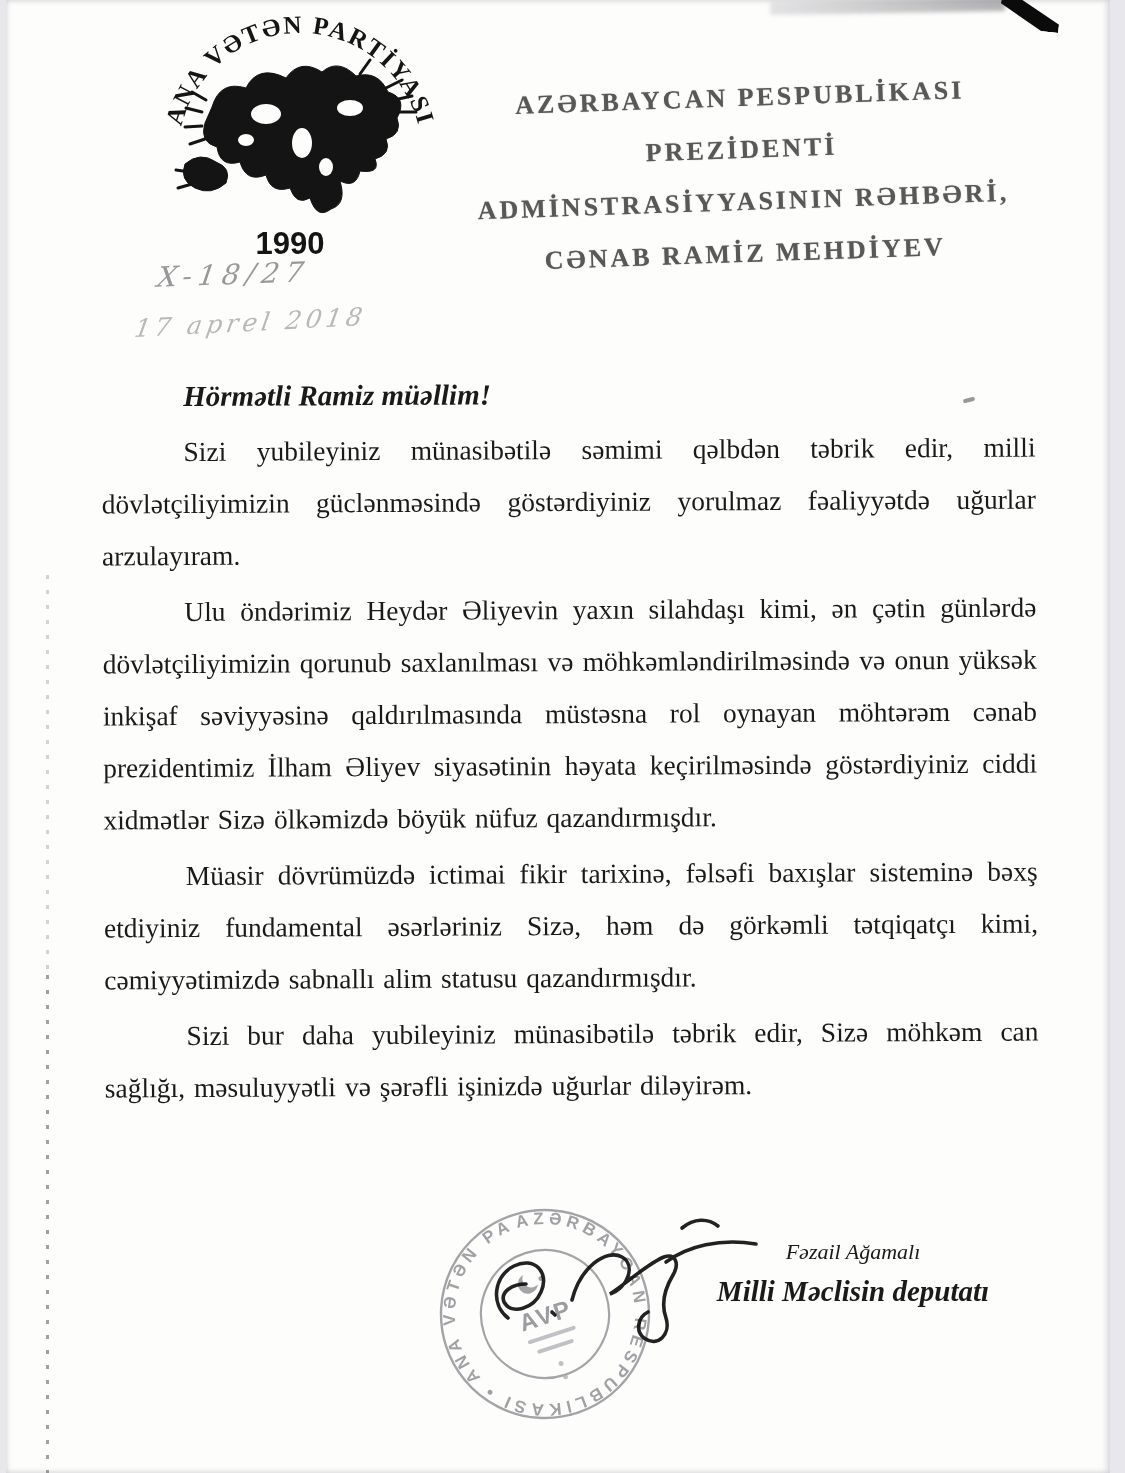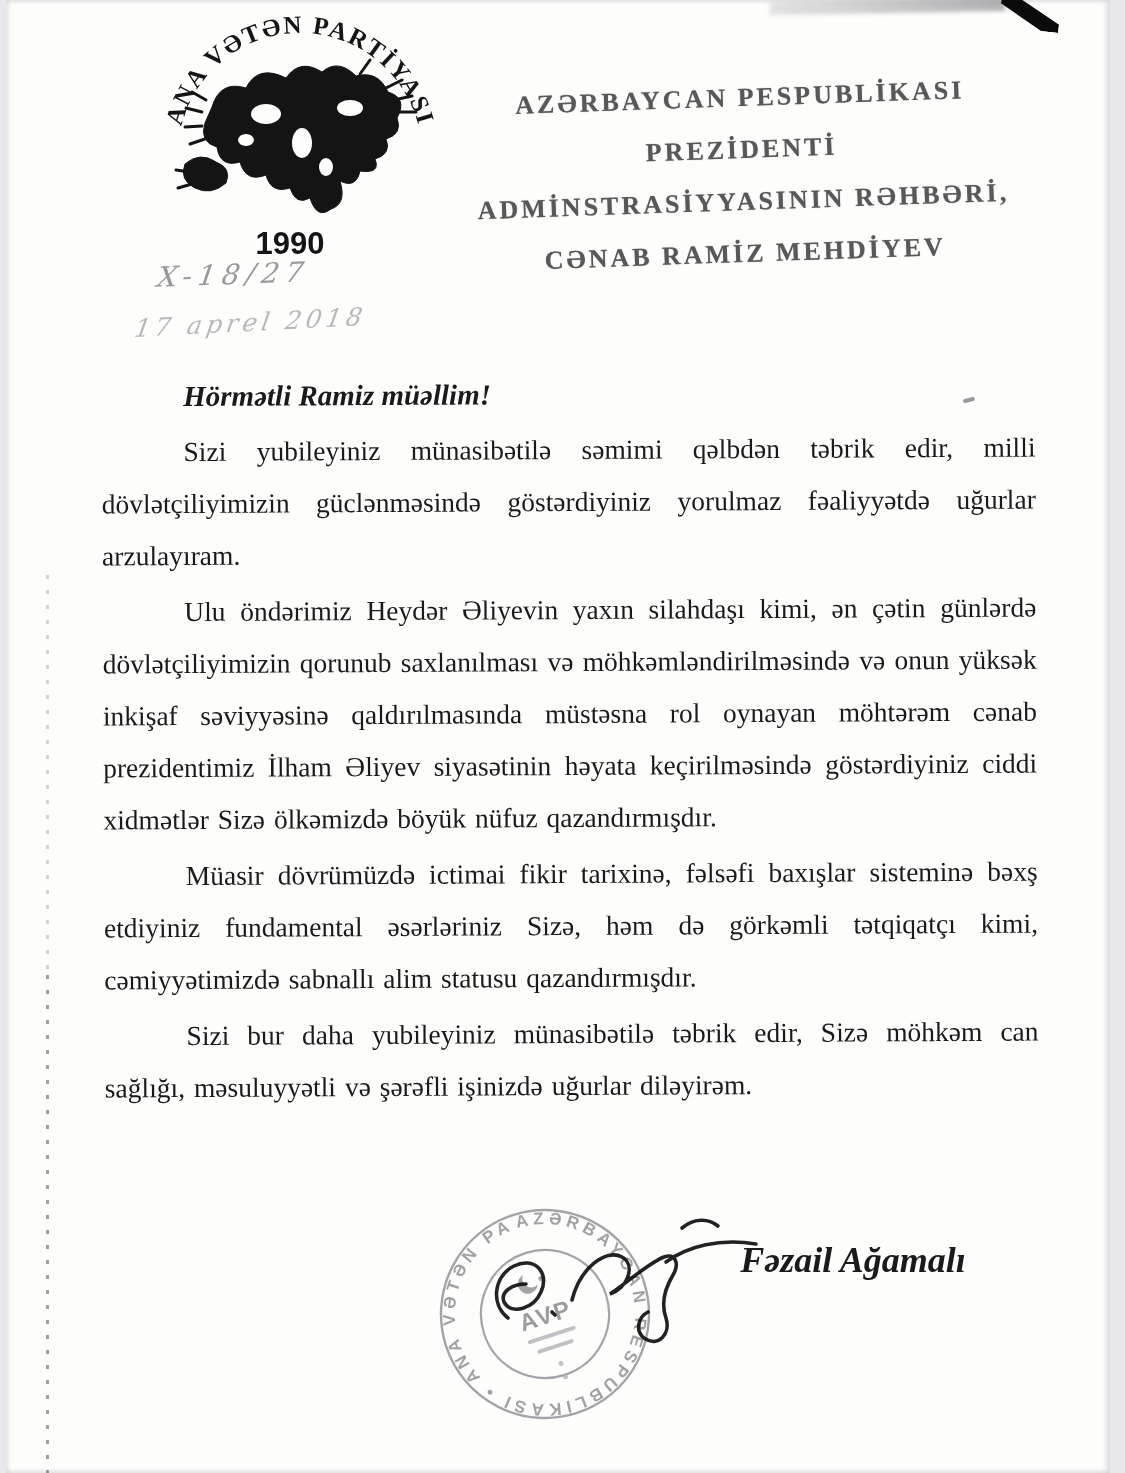--- a/index.html
+++ b/index.html
@@ -66,21 +66,21 @@
   }
 
   
   .closing{position:absolute;left:103px;top:1225px;width:960px;height:220px;}
   .valediction{
     position:absolute;left:80px;top:20px;
     font-weight:700;font-style:italic;font-size:29px;
     white-space:nowrap;
   }
   .signer{position:absolute;left:560px;top:14px;width:380px;text-align:center;}
-  .signer-name{font-weight:700;font-style:italic;font-size:36px;}
+  .signer-name{font-weight:400;font-style:italic;font-size:22px;}
   .signer-title{font-weight:700;font-style:italic;font-size:29px;margin-top:10px;}
   .seal{position:absolute;left:420px;top:1176px;width:250px;height:276px;opacity:.8;}
   .signature{position:absolute;left:468px;top:1200px;width:310px;height:170px;}
 
   
   .perforation{
     position:absolute;left:46px;width:3px;
     background:repeating-linear-gradient(180deg,#55555a 0 4px,transparent 4px 15px);
   }
   .perf-upper{top:575px;height:400px;opacity:.25;}
@@ -200,15 +200,16 @@
       <path d="M 84,112 l 3,3"></path>
       <path d="M 104,100 C 112,68 138,48 154,57 C 168,65 160,88 142,94 C 160,82 182,62 196,57 C 207,53 212,63 205,75 C 196,90 193,104 198,118 C 203,134 190,148 176,138 C 167,131 170,117 180,112"></path>
       <path d="M 198,62 C 220,46 252,38 288,44"></path>
       <path d="M 214,28 C 226,18 240,18 250,26"></path>
     </g>
   </svg>
 
   <div class="closing">
     <div class="signer">
       <div class="signer-name">Fəzail Ağamalı</div>
+      <div class="signer-title">Milli Məclisin deputatı</div>
     </div>
   </div>
 </div>
 
 </body></html>

